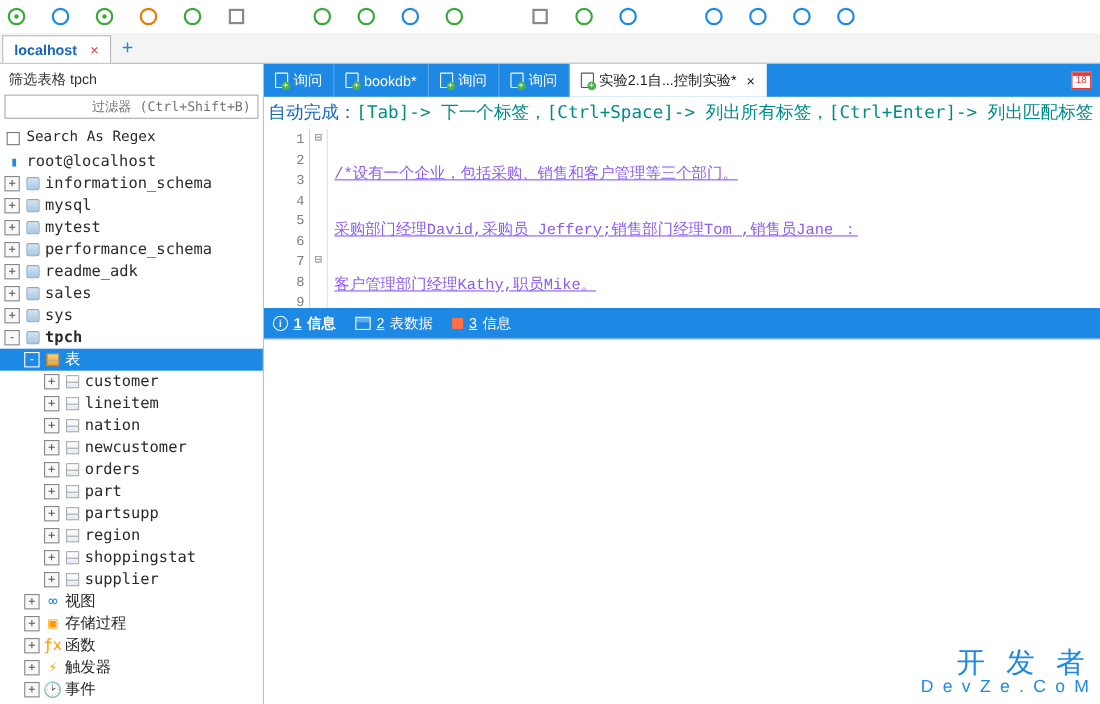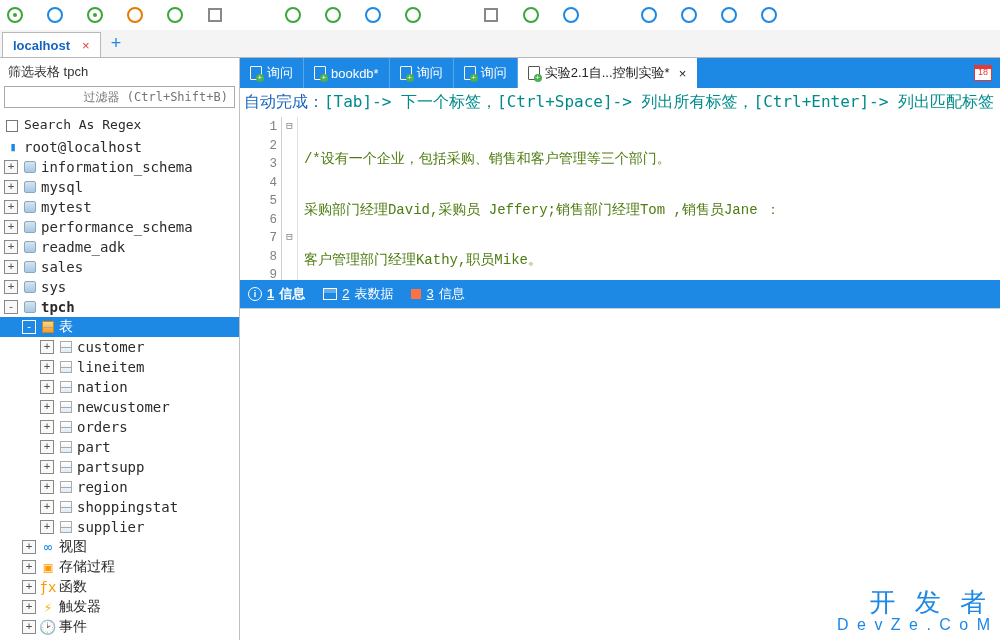--- a/index.html
+++ b/index.html
@@ -53,21 +53,21 @@
   .cal::before{content:"";position:absolute;left:0;right:0;top:0;height:3px;background:#e53935;}
   .hint { padding:4px 6px 4px 4px; font-size:16px; color:#1565c0; font-family: "Microsoft YaHei","SimSun", monospace; white-space:nowrap; overflow:hidden;}
   .hint .t{color:#008b8b;}
   .editor { flex:1; display:flex; font-family: Consolas,"SimSun","Courier New",monospace; font-size:14px; overflow:hidden; }
   .gutter { width:42px; background:#fff; border-right:1px solid #cfcfcf; text-align:right; color:#808080; padding:1px 4px 0 0; font-size:12.5px;}
   .gutter div{height:18.5px; line-height:18.5px;}
   .fold { width:16px; border-right:1px solid #e0e0e0; color:#888; font-size:11px; text-align:center;}
   .fold div{height:18.5px; line-height:18.5px;}
   .code { flex:1; padding:1px 0 0 6px; white-space:pre; overflow:hidden; }
   .code .ln { height:18.5px; line-height:18.5px; }
-  .cm-green{color:#4d7c0f;}
+  .cm-green{color:#8b5cf6;text-decoration:underline;}
   .bottom-tabs { height:28px; background:#1e88e5; display:flex; align-items:center; padding-left:8px; gap:18px; color:#fff; font-size:13px; }
   .bt { display:flex; align-items:center; gap:5px; }
   .bt .i{width:14px;height:14px;border-radius:50%;border:1.5px solid #fff;color:#fff;font-size:9px;text-align:center;line-height:12px;}
   .bt.active{color:#fff;font-weight:bold;}
   .bt .grid{width:14px;height:12px;border:1px solid #fff; position:relative;}
   .bt .grid::before{content:"";position:absolute;inset:0;border-top:4px solid rgba(255,255,255,.3);}
   .bt .sq{width:10px;height:10px;background:#ff7043;}
   .bt .un{text-decoration:underline;}
   .bottom-pane { flex:1 0 170px; background:#fff; border-top:1px solid #ccc; }
   .watermark { position:absolute; right:8px; bottom:6px; text-align:right; }

